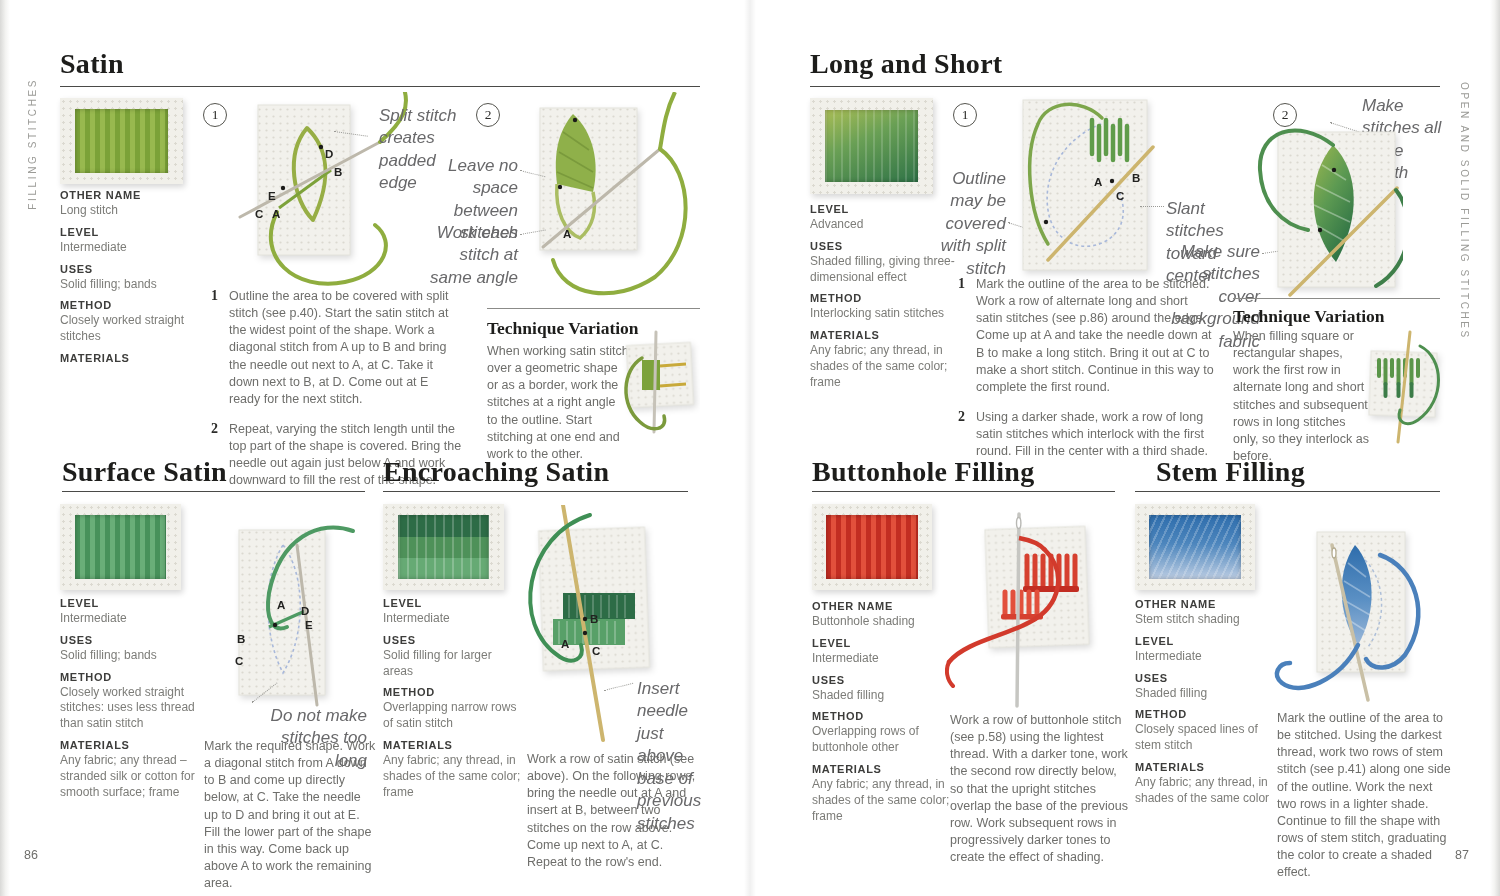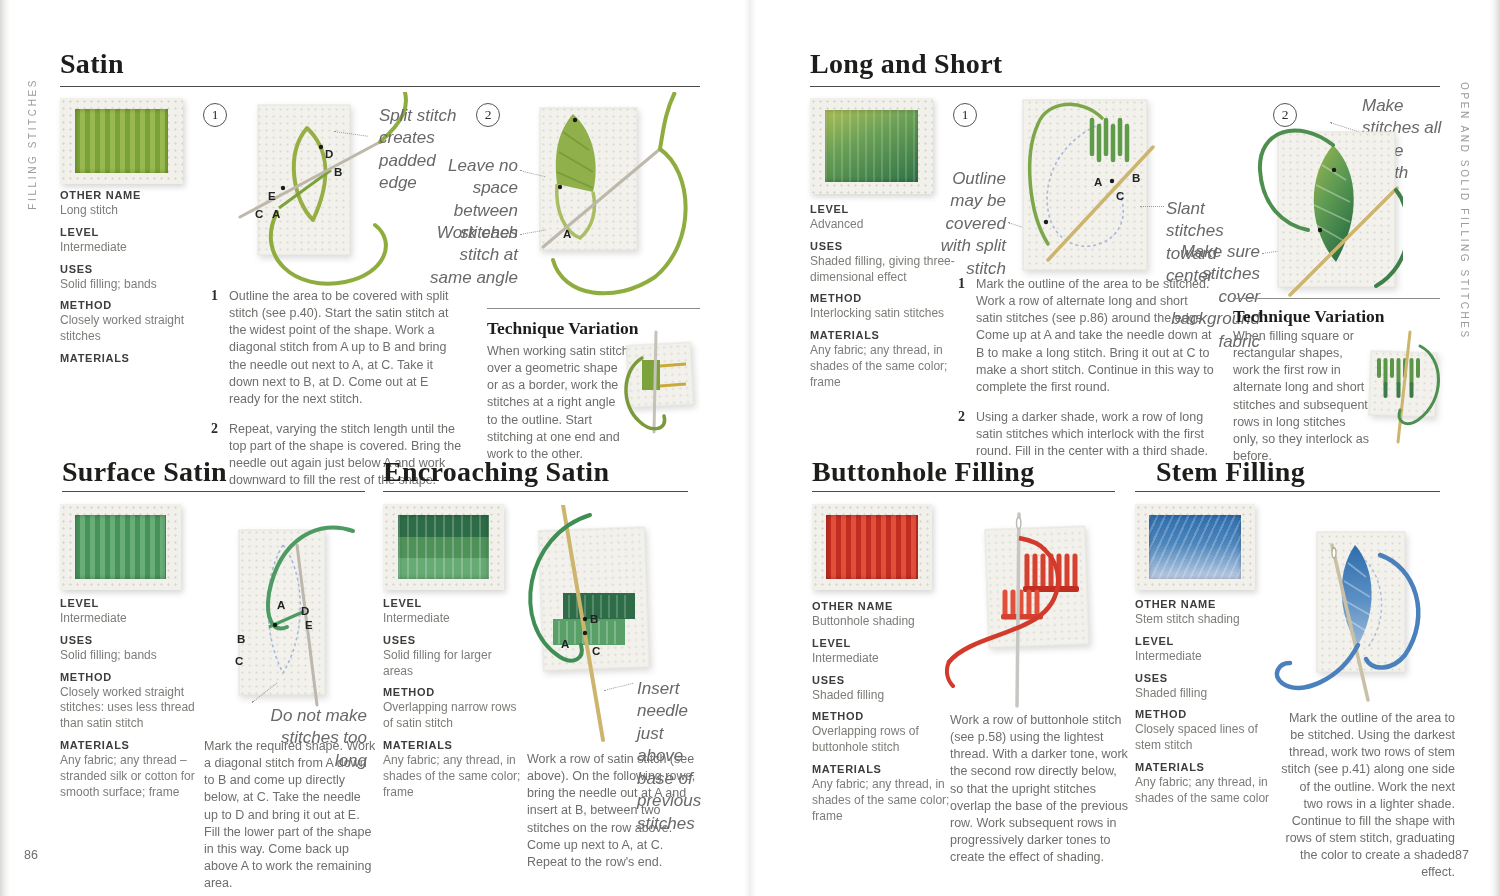--- a/index.html
+++ b/index.html
@@ -398,21 +398,21 @@
       <div class="irow">
           <div class="ilabel">LEVEL</div>
           <div class="ival">Intermediate</div>
         </div>
       <div class="irow">
           <div class="ilabel">USES</div>
           <div class="ival">Shaded filling</div>
         </div>
       <div class="irow">
           <div class="ilabel">METHOD</div>
-          <div class="ival">Overlapping rows of buttonhole stitch</div>
+          <div class="ival">Overlapping rows of buttonhole other</div>
         </div>
       <div class="irow">
           <div class="ilabel">MATERIALS</div>
           <div class="ival">Any fabric; any thread, in shades of the same color; frame</div>
         </div>
     </div>
 
     <div class="fig" style="left:195px;top:510px;width:175px;height:200px;">
       <svg width="175" height="200" viewBox="0 0 175 200">
         <rect class="figshadow" x="42" y="18" width="100" height="118" fill="url(#aida)" stroke="#e4e3dc" transform="rotate(-2 92 77)"></rect>
@@ -466,15 +466,15 @@
         <path d="M95 55 C115 75 118 115 98 142" fill="none" stroke="#aebfd8" stroke-width="1.5" stroke-dasharray="3 3"></path>
         <path d="M85 40 C105 62 108 105 88 140 C70 115 64 70 85 40 Z" fill="url(#stemgrad)"></path>
         <path d="M78 58 L96 72 M74 76 L100 92 M72 94 L100 110 M74 112 L96 126" stroke="rgba(255,255,255,0.35)" stroke-width="1.6"></path>
         <line x1="62" y1="40" x2="98" y2="195" stroke="#c9c0a6" stroke-width="3.5" stroke-linecap="round"></line>
         <ellipse cx="64" cy="48" rx="2" ry="5" fill="#ffffff" stroke="#b3ab90" stroke-width="1.3"></ellipse>
         <path d="M88 140 C70 175 30 192 12 178 C2 170 8 158 20 158" fill="none" stroke="#4a80bb" stroke-width="4.5" stroke-linecap="round"></path>
         <path d="M110 50 C145 62 162 110 135 150 C122 166 102 166 96 154" fill="none" stroke="#4a80bb" stroke-width="4.5" stroke-linecap="round"></path>
       </svg>
     </div>
 
-    <div class="bodytext" style="left:527px;top:710px;width:178px;text-align:right;">Mark the outline of the area to be stitched. Using the darkest thread, work two rows of stem stitch (see p.41) along one side of the outline. Work the next two rows in a lighter shade. Continue to fill the shape with rows of stem stitch, graduating the color to create a shaded effect.</div>
+    <div class="bodytext" style="left:527px;top:710px;width:178px;">Mark the outline of the area to be stitched. Using the darkest thread, work two rows of stem stitch (see p.41) along one side of the outline. Work the next two rows in a lighter shade. Continue to fill the shape with rows of stem stitch, graduating the color to create a shaded effect.</div>
   </div>
 </div>
 
 </body></html>

